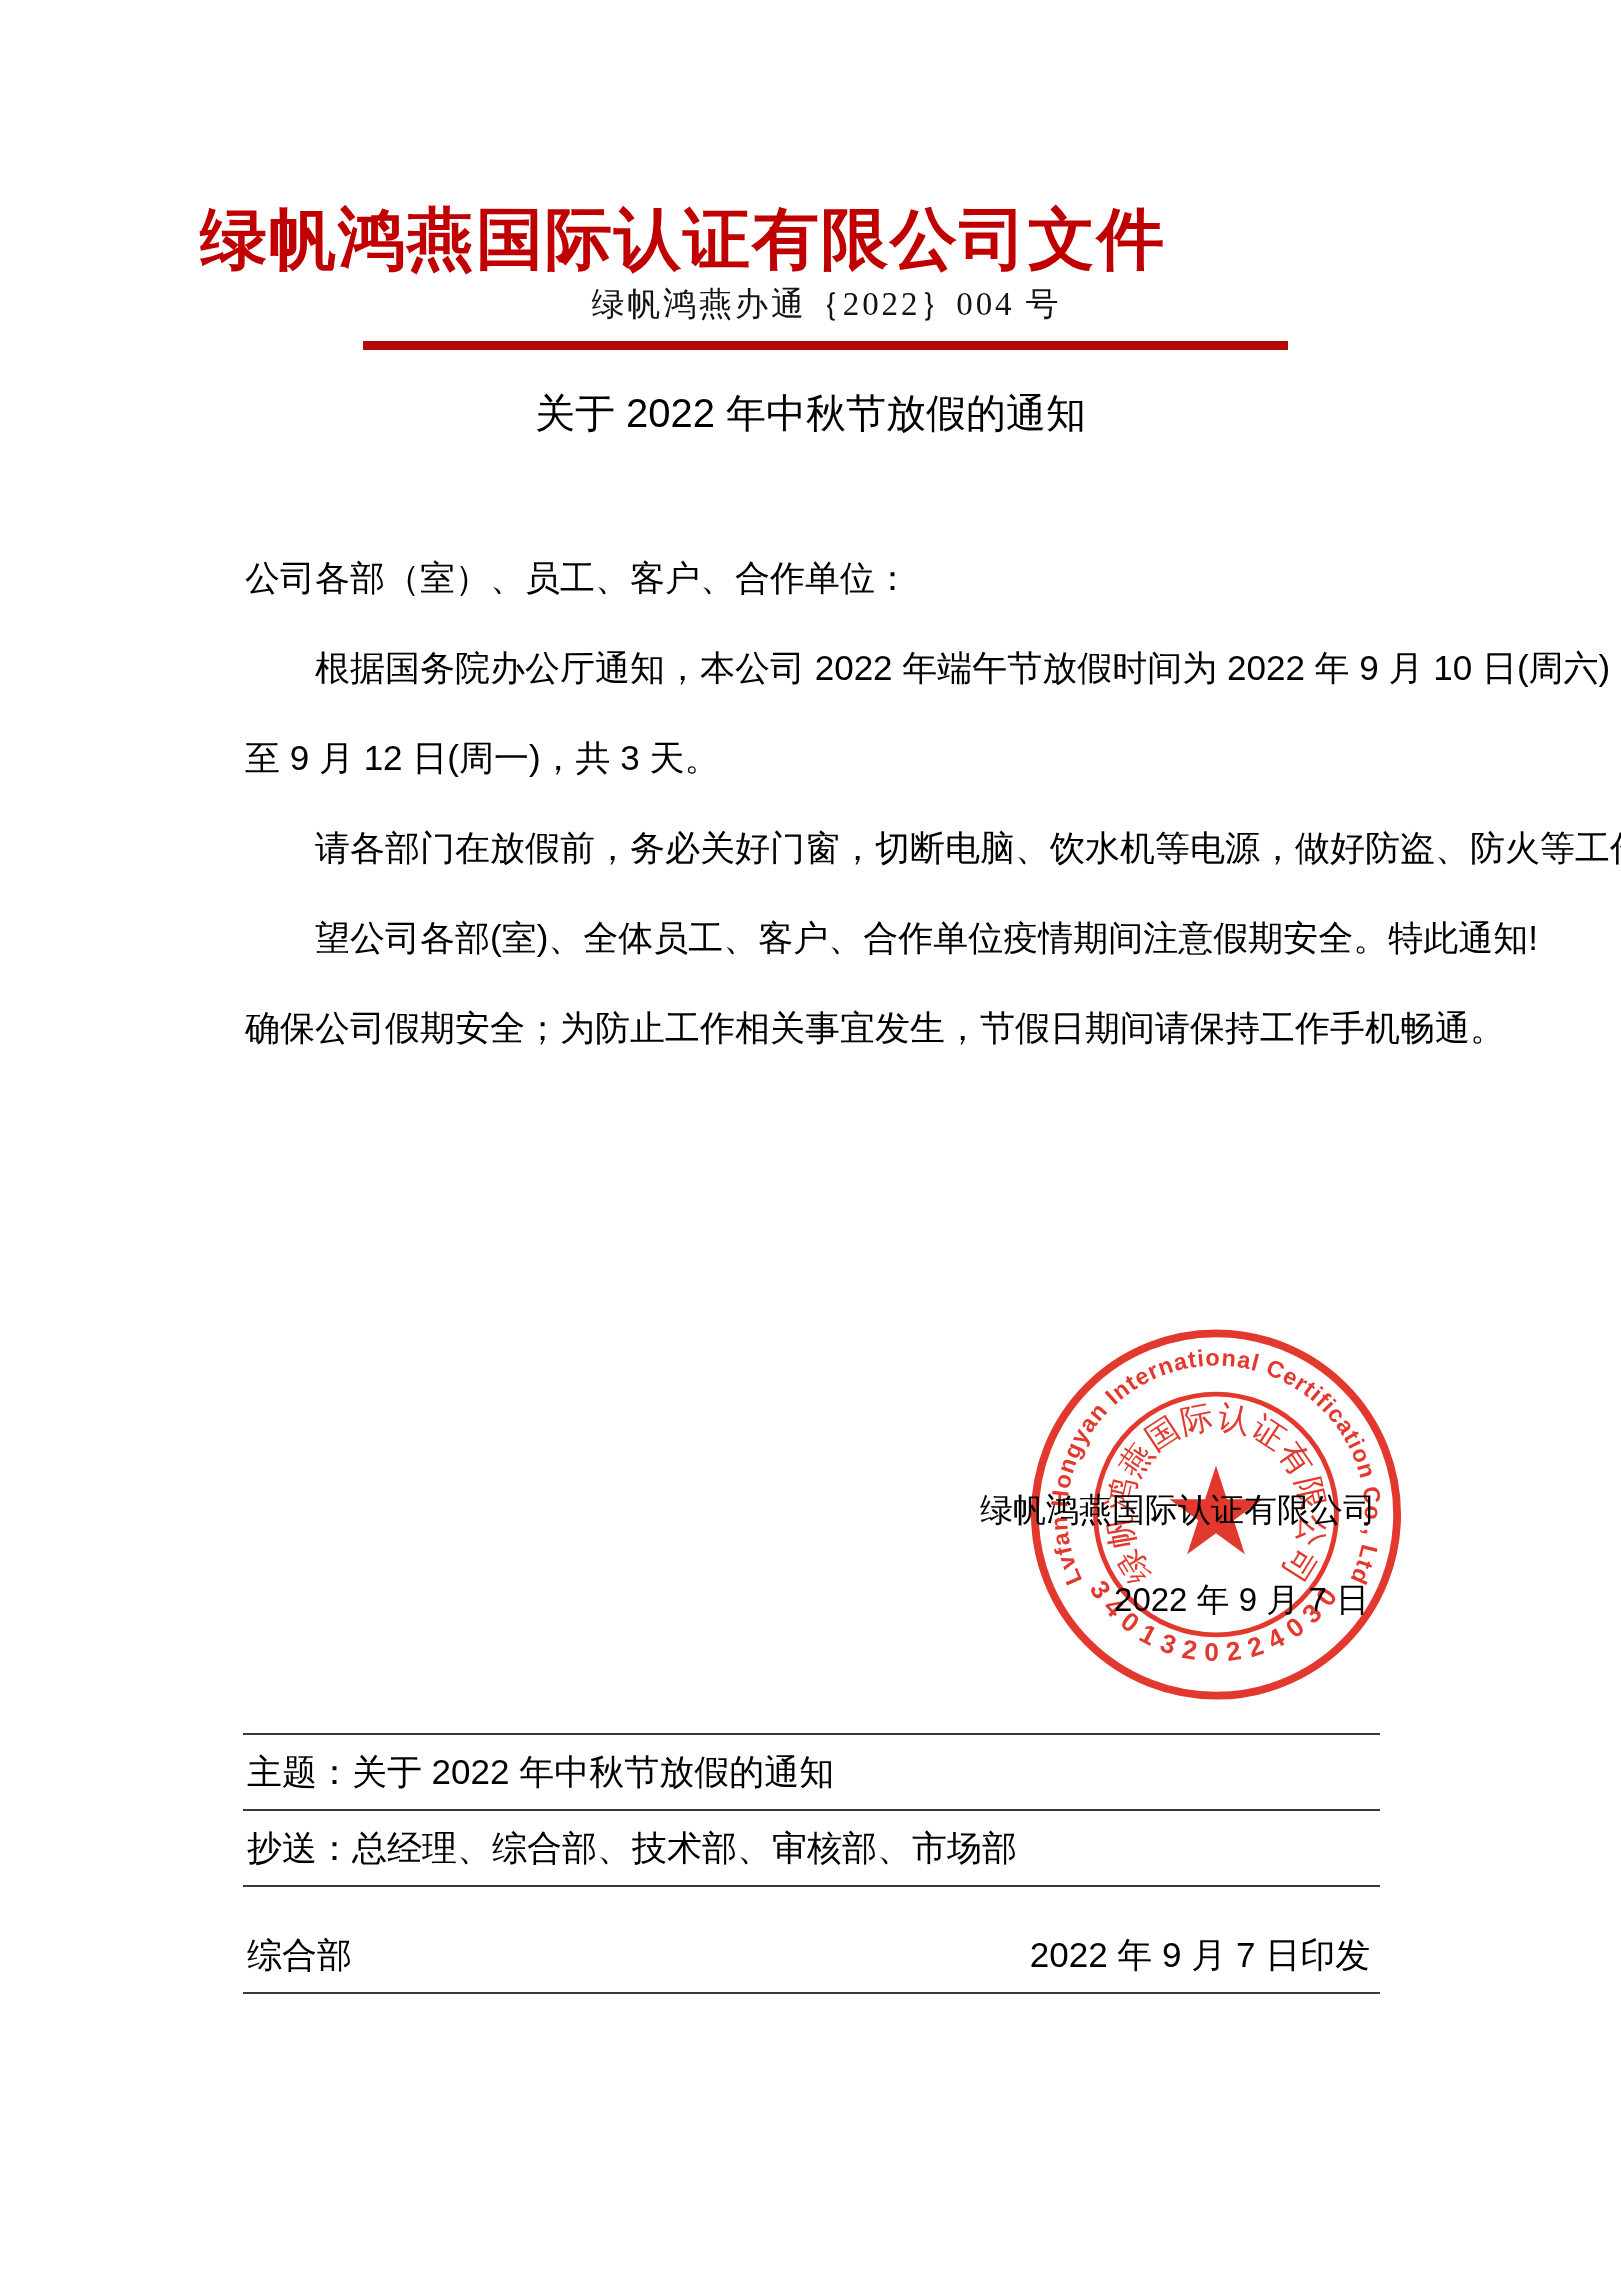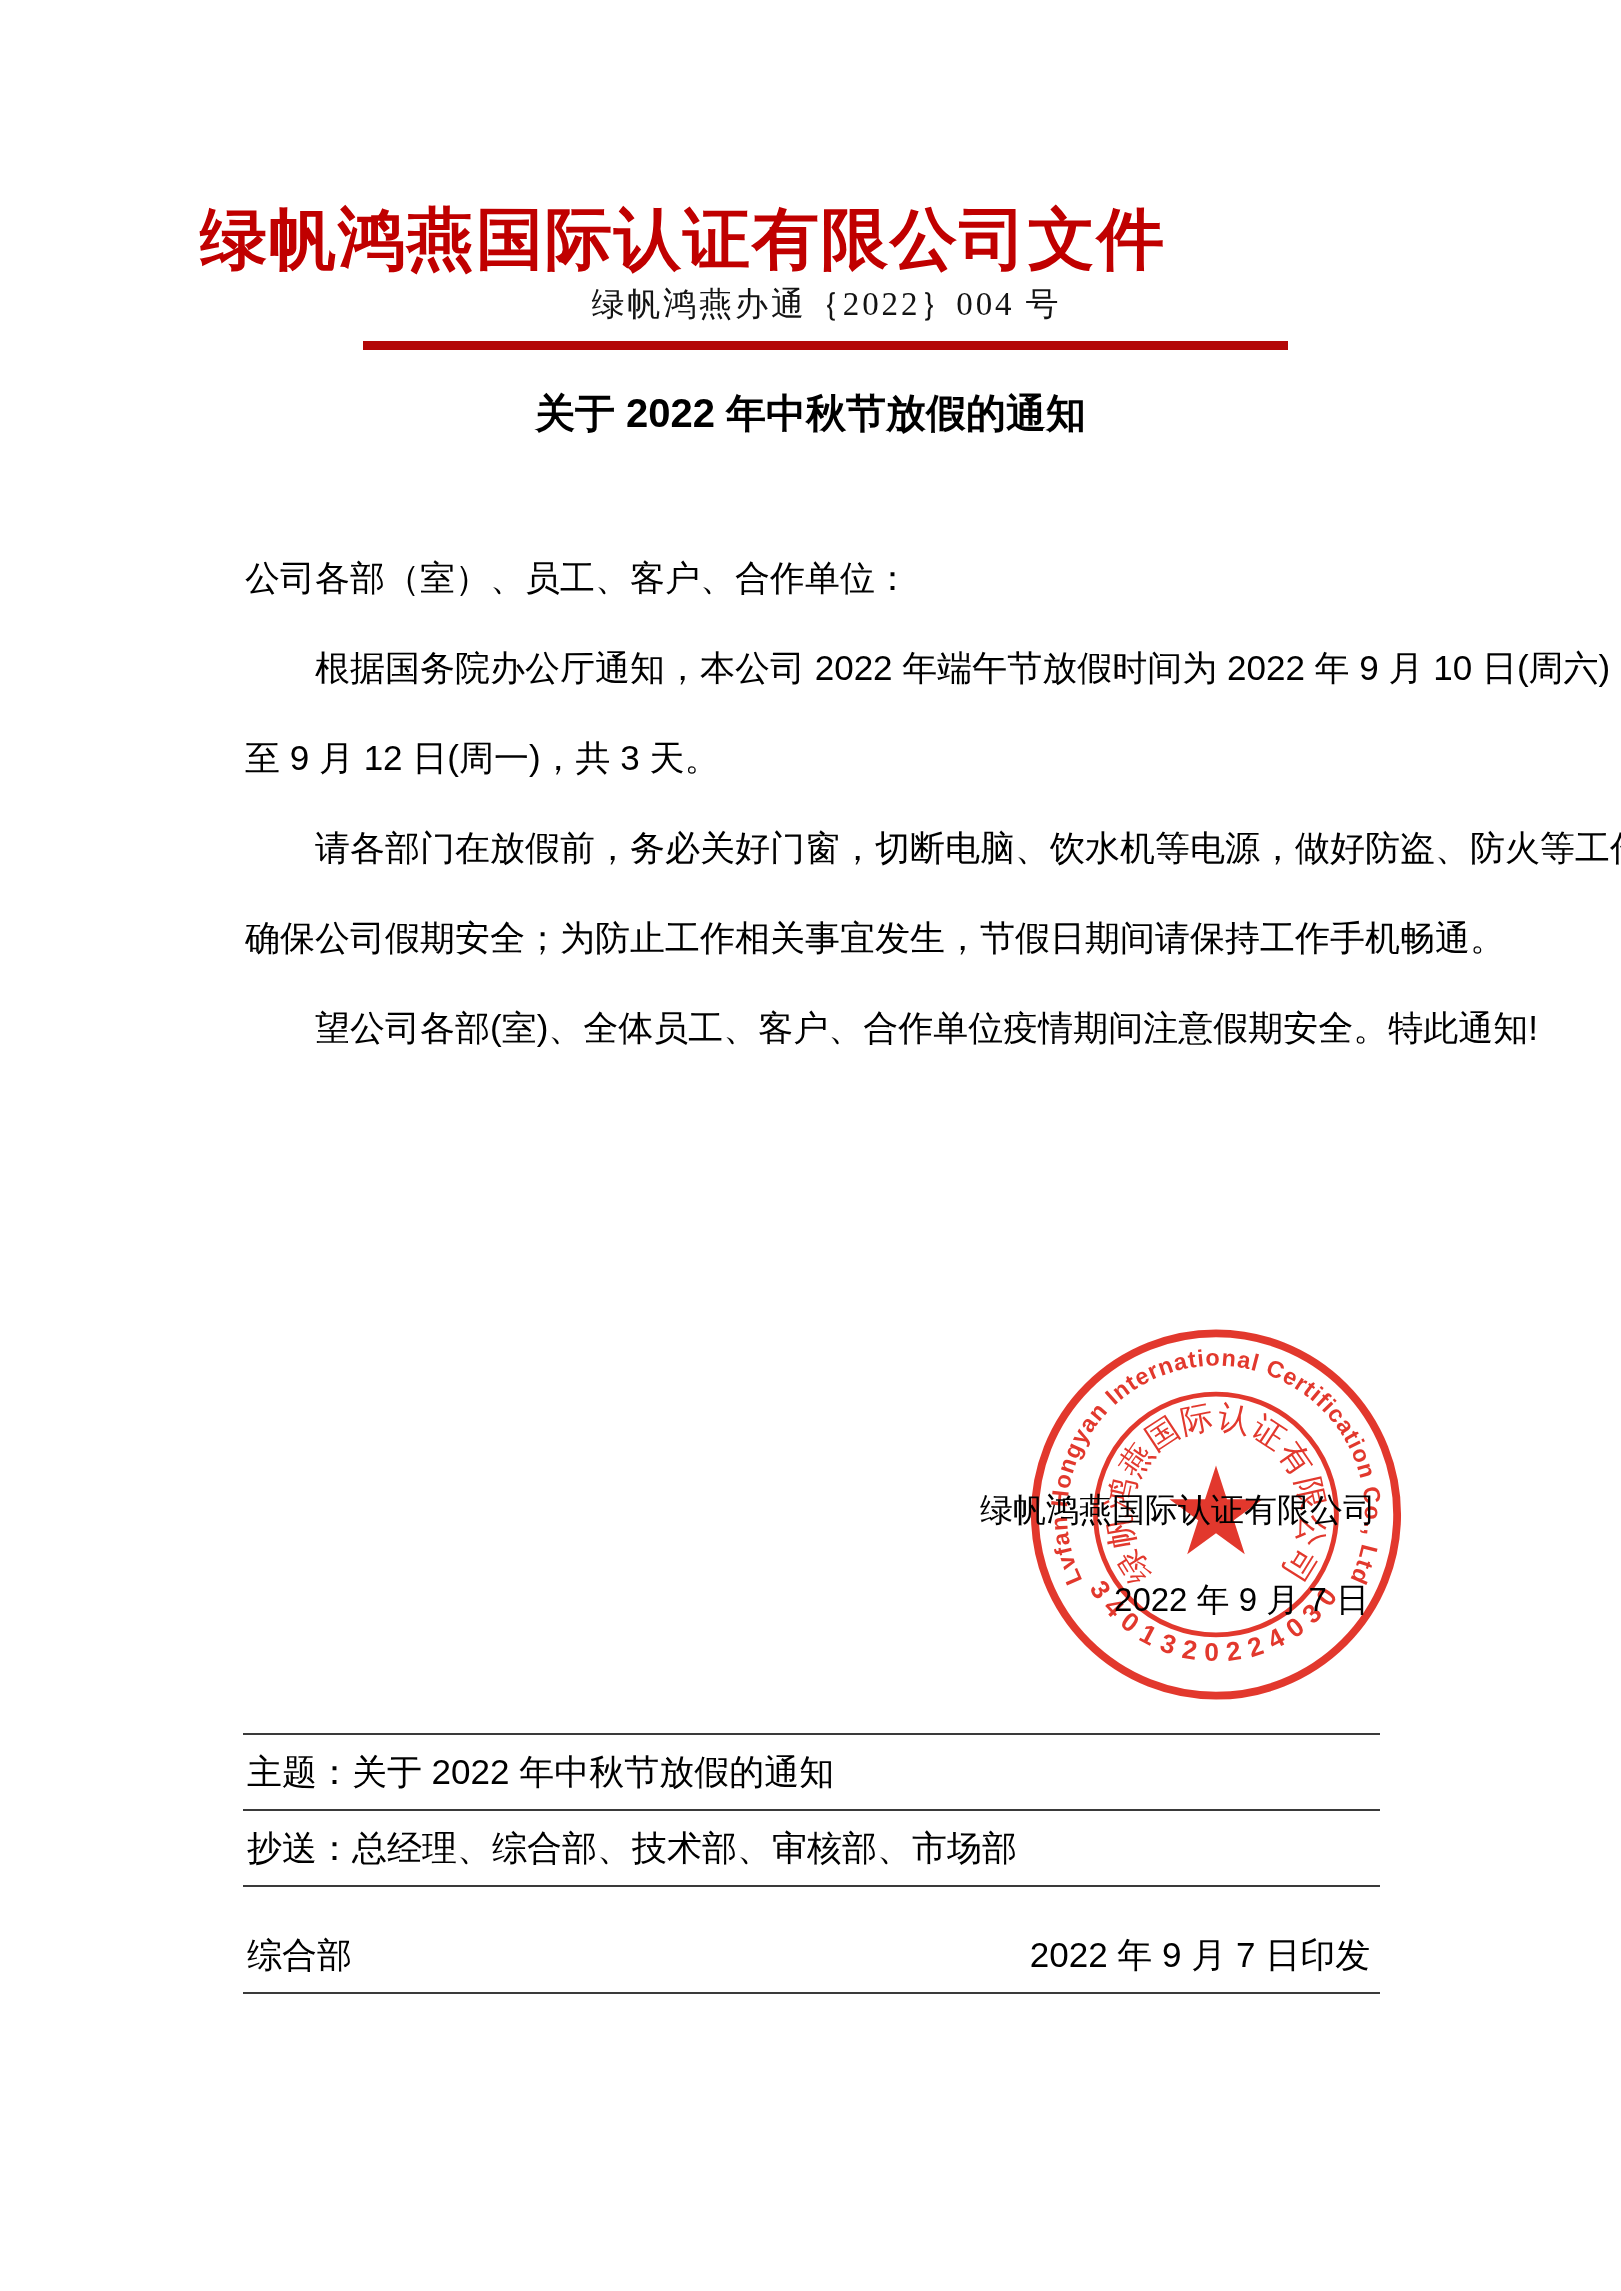--- a/index.html
+++ b/index.html
@@ -35,21 +35,21 @@
   }
   .red-divider {
     top: 341px; left: 363px; width: 925px; height: 8.8px;
     background: #b30808;
   }
 
   
   .doc-title {
     top: 386px; left: 0; width: 1621px;
     text-align: center;
-    font-weight: 700;
+    font-weight: 400;
     font-size: 40px;
     color: #000;
     white-space: nowrap;
   }
 
   
   .body-block { top: 533px; left: 245px; width: 1137px; }
   .body-line {
     height: 90px;
     line-height: 90px;
@@ -97,22 +97,22 @@
 <div class="abs doc-number">绿帆鸿燕办通｛2022｝004 号</div>
 <div class="abs red-divider"></div>
 
 <div class="abs doc-title">关于 2022 年中秋节放假的通知</div>
 
 <div class="abs body-block">
   <div class="body-line">公司各部（室）、员工、客户、合作单位：</div>
   <div class="body-line">　　根据国务院办公厅通知，本公司 2022 年端午节放假时间为 2022 年 9 月 10 日(周六)</div>
   <div class="body-line">至 9 月 12 日(周一)，共 3 天。</div>
   <div class="body-line">　　请各部门在放假前，务必关好门窗，切断电脑、饮水机等电源，做好防盗、防火等工作，</div>
+  <div class="body-line">　　望公司各部(室)、全体员工、客户、合作单位疫情期间注意假期安全。特此通知!</div>
   <div class="body-line">确保公司假期安全；为防止工作相关事宜发生，节假日期间请保持工作手机畅通。</div>
-  <div class="body-line">　　望公司各部(室)、全体员工、客户、合作单位疫情期间注意假期安全。特此通知!</div>
 </div>
 
 <svg class="abs seal" width="412" height="421" viewBox="0 0 420 430" xmlns="http://www.w3.org/2000/svg">
   <defs>
     <path id="arc-en" d="M 93.6 312.7 A 152 152 0 1 1 326.4 312.7" fill="none"></path>
     <path id="arc-cn" d="M 142.6 271.6 A 88 88 0 1 1 277.4 271.6" fill="none"></path>
     <path id="arc-code" d="M 80.1 290 A 150 150 0 0 0 339.9 290" fill="none"></path>
   </defs>
   <circle cx="210" cy="215" r="185" fill="none" stroke="#e02a1e" stroke-width="8"></circle>
   <circle cx="210" cy="215" r="123" fill="none" stroke="#e02a1e" stroke-width="5"></circle>

